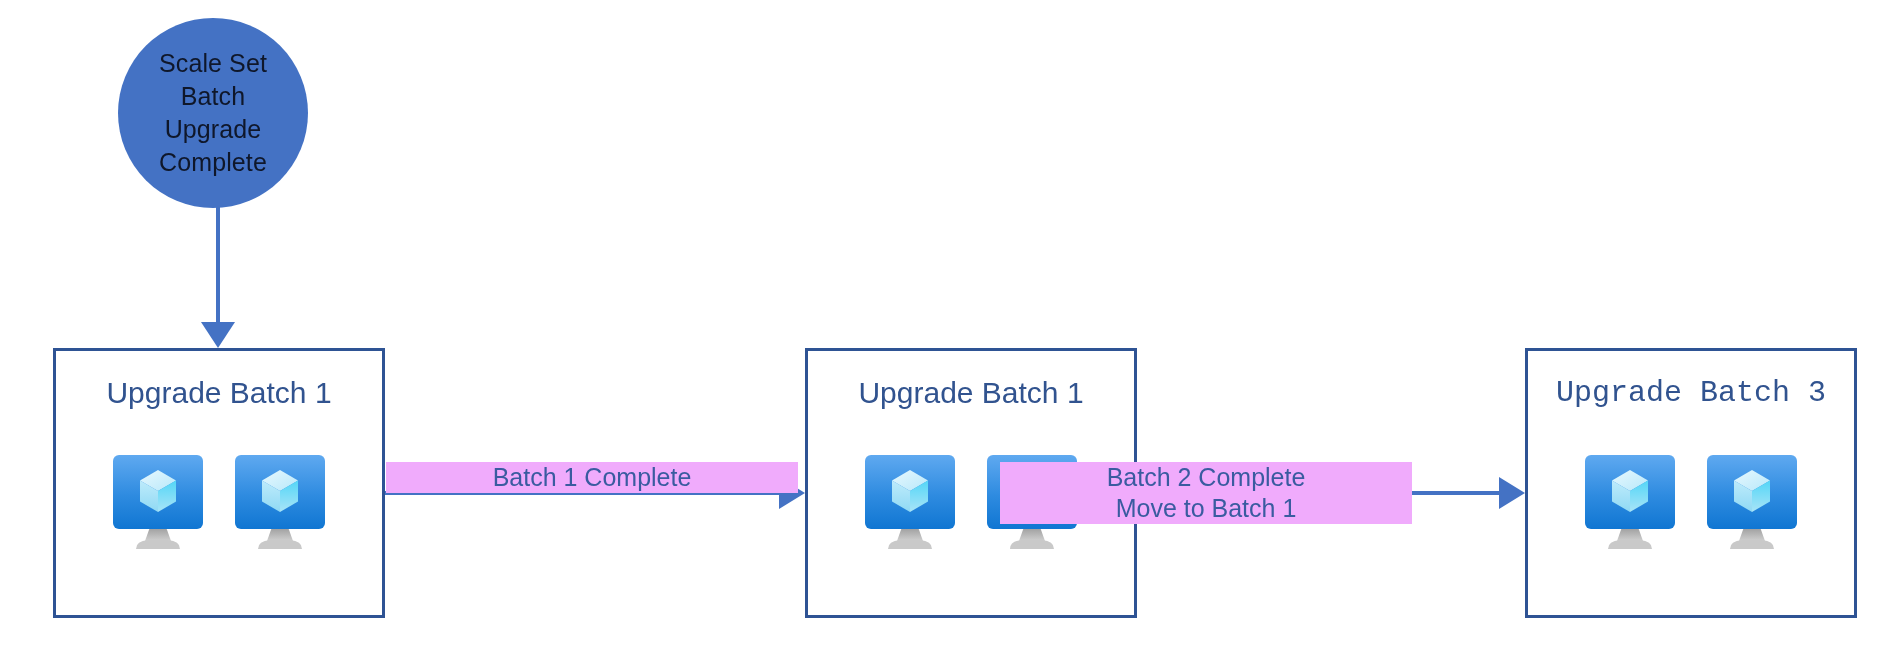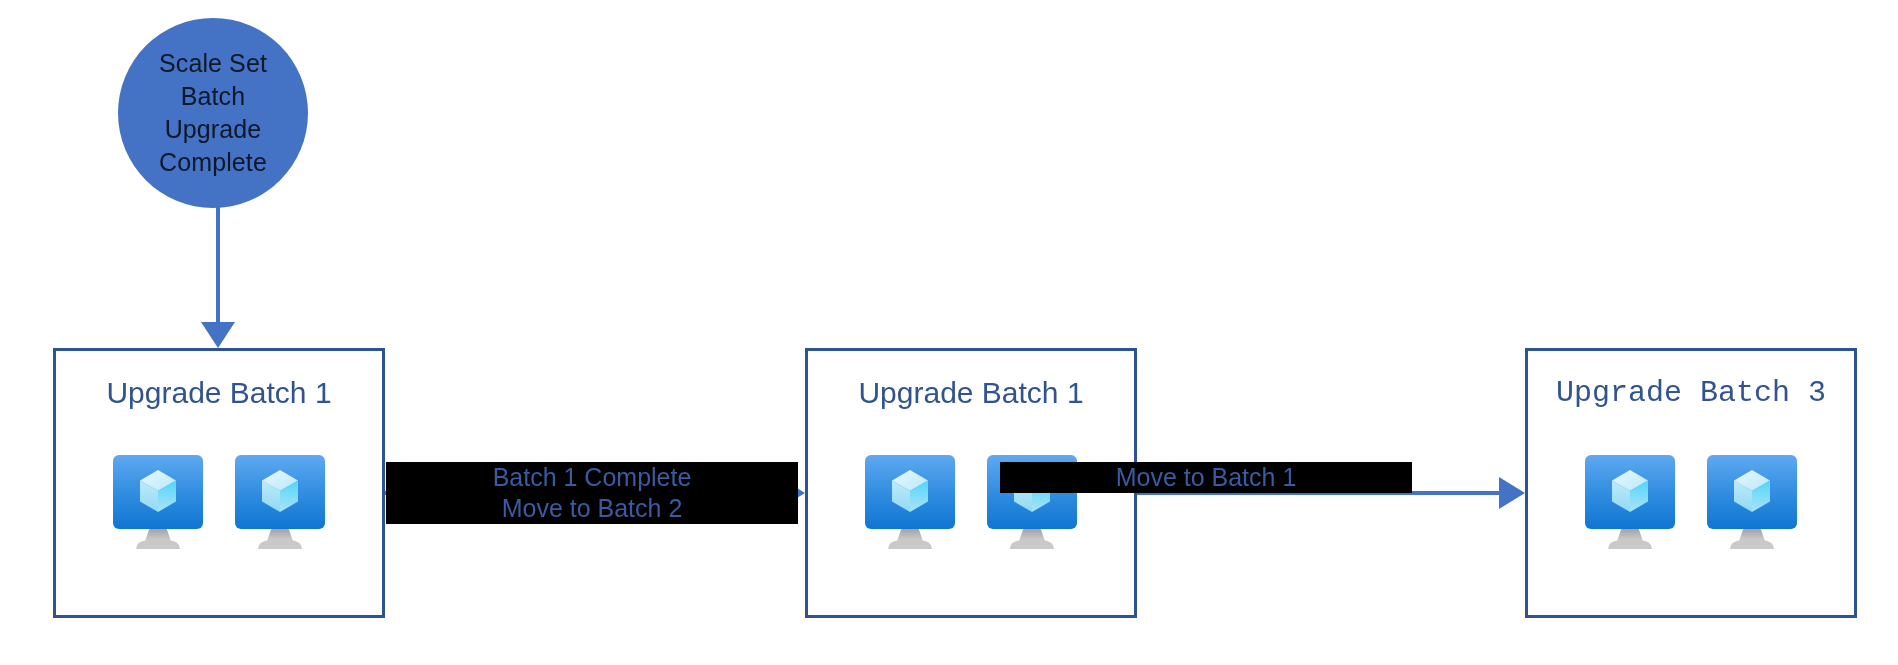--- a/index.html
+++ b/index.html
@@ -111,21 +111,21 @@
   }
 
   
   .edge-label {
     position: absolute;
     text-align: center;
     color: #3A5BA0;
     font-size: 25px;
     line-height: 31px;
     white-space: nowrap;
-    background: #000000;
+    background: #f0abfc;
     padding: 0 6px;
   }
   .edge-label .lline { display: block; }
 </style>
 </head>
 <body>
 
 <div id="canvas">
 
   <div class="start-circle">
@@ -188,21 +188,20 @@
           </g>
         </svg>
       </div>
     </div>
   </div>
 
   <div class="conn-line h-line" style="left:385px; top:491px; width:394px;"></div>
   <div class="arrow-head-right" style="left:779px; top:477px;"></div>
   <div class="edge-label" style="left:386px; top:462px; width:400px;">
     <span class="lline">Batch 1 Complete</span>
-    <span class="lline">Move to Batch 2</span>
   </div>
 
   <div class="batch-box" style="left:805px;">
     <div class="batch-title">Upgrade Batch 1</div>
     <div class="vm-row">
       <div class="vm-icon">
         <svg viewBox="0 0 92 98" width="92" height="98" aria-hidden="true">
           <path d="M38 74 h16 l5 14 h-26 z" fill="url(#std1)"></path>
           <path d="M24 96 q0 -8 12 -9 h20 q12 1 12 9 z" fill="#C9C9C9"></path>
           <rect x="1" y="2" width="90" height="74" rx="6" fill="url(#scr1)"></rect>
@@ -224,20 +223,21 @@
             <path d="M18 -10.5 L18 10.5 L0 21 L0 0 Z" fill="url(#cbR1)"></path>
           </g>
         </svg>
       </div>
     </div>
   </div>
 
   <div class="conn-line h-line" style="left:1137px; top:491px; width:362px;"></div>
   <div class="arrow-head-right" style="left:1499px; top:477px;"></div>
   <div class="edge-label" style="left:1000px; top:462px; width:400px;">
+    <span class="lline">Batch 2 Complete</span>
     <span class="lline">Move to Batch 1</span>
   </div>
 
   <div class="batch-box" style="left:1525px;font-family:Liberation Mono, monospace;">
     <div class="batch-title">Upgrade Batch 3</div>
     <div class="vm-row">
       <div class="vm-icon">
         <svg viewBox="0 0 92 98" width="92" height="98" aria-hidden="true">
           <path d="M38 74 h16 l5 14 h-26 z" fill="url(#std1)"></path>
           <path d="M24 96 q0 -8 12 -9 h20 q12 1 12 9 z" fill="#C9C9C9"></path>

